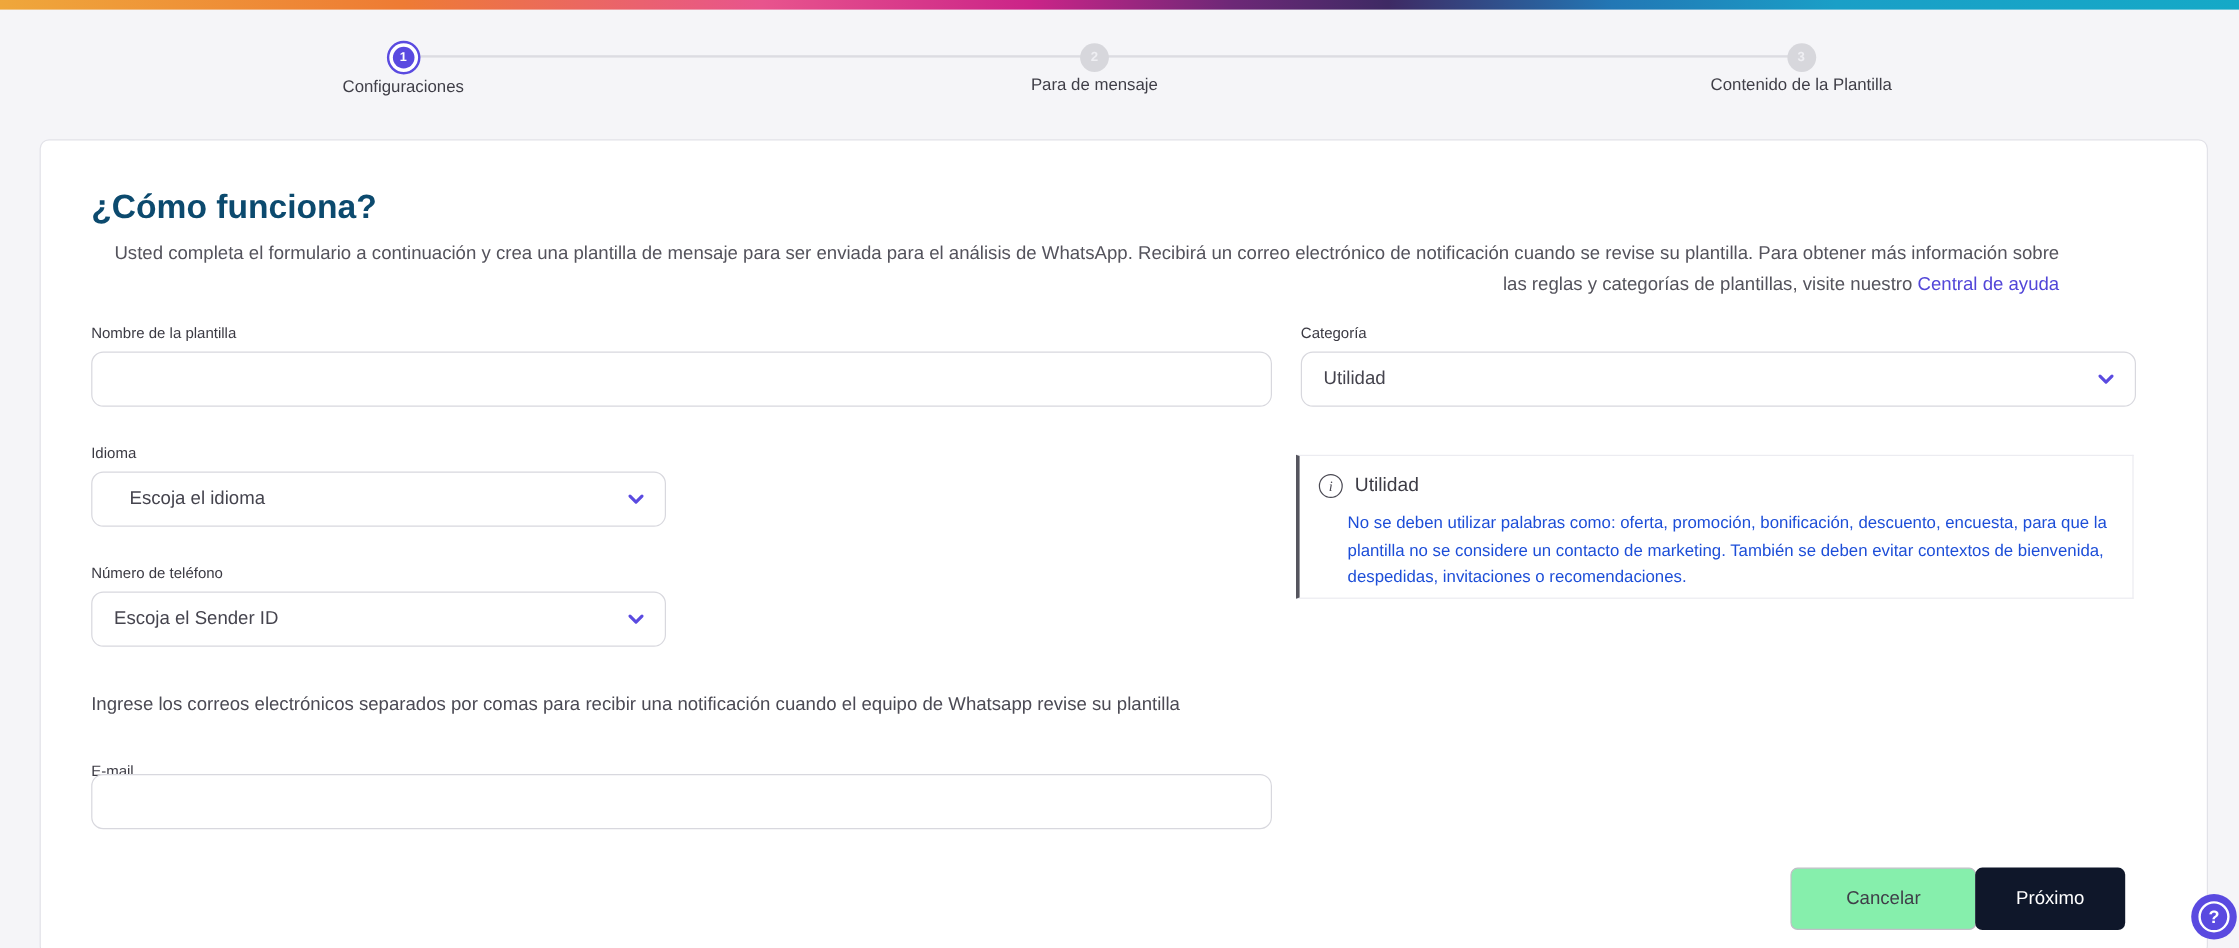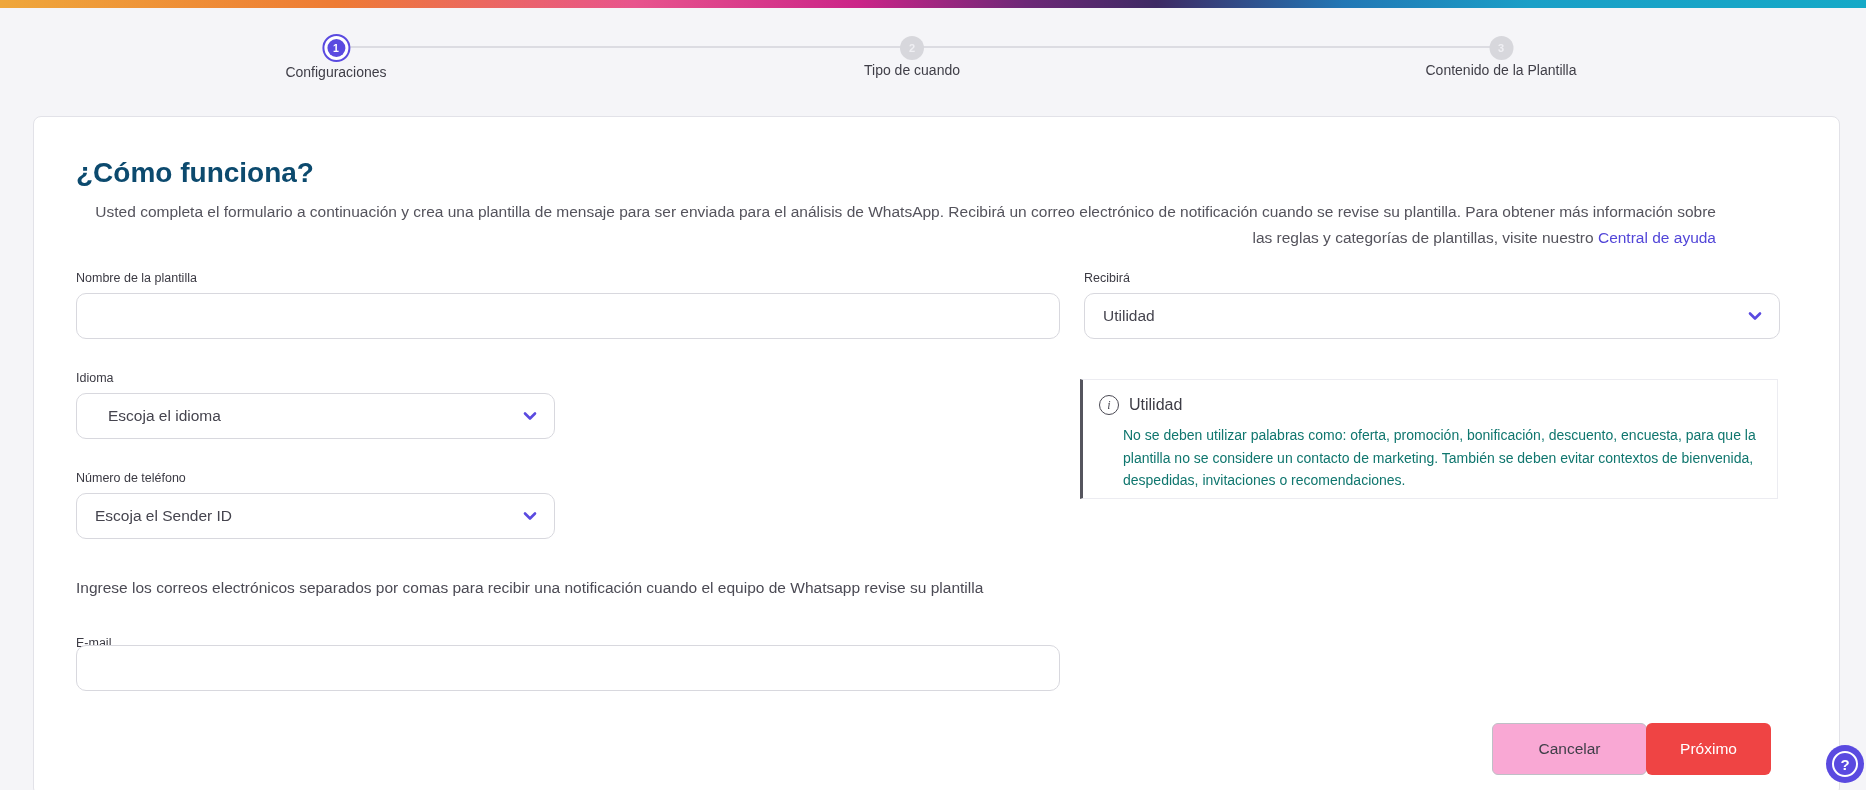--- a/index.html
+++ b/index.html
@@ -41,28 +41,28 @@
   .chevron { width:16px; height:16px; flex:0 0 auto; }
 
   .info-box { position:absolute; left:1046px; top:262px; width:698px; height:120px;
     background:#ffffff; border:1px solid #ececf1; border-left:3px solid #55555e; }
   .info-head { position:absolute; left:16px; top:15px; display:flex; align-items:center; }
   .info-icon { width:20px; height:20px; border:1.5px solid #4a4953; border-radius:50%;
     color:#4a4953; font-size:12px; display:flex; align-items:center; justify-content:center;
     font-family:"Liberation Serif", serif; font-style:italic; }
   .info-title { margin-left:10px; font-size:16px; color:#3d3c45; }
   .info-text { position:absolute; left:40px; top:44px; width:645px; font-size:14px;
-    line-height:22.5px; color:#0f766e; }
+    line-height:22.5px; color:#1d4ed8; }
 
   .email-instruction { position:absolute; left:42px; top:462px; width:1100px; font-size:15.5px; color:#4b4a54; }
 
   .btn { position:absolute; top:606px; height:52px; border-radius:6px; font-size:15.5px;
     font-family:"Liberation Sans", sans-serif; cursor:pointer; }
-  .btn-cancel { left:1458px; width:155px; background:#f9a8d4; border:1px solid #bfbfc6; color:#3f3e48; }
-  .btn-next { left:1612px; width:125px; background:#ef4444; border:none; color:#ffffff; }
+  .btn-cancel { left:1458px; width:155px; background:#86efac; border:1px solid #bfbfc6; color:#3f3e48; }
+  .btn-next { left:1612px; width:125px; background:#0f172a; border:none; color:#ffffff; }
 
   .help-fab { position:absolute; left:1826px; top:745px; width:38px; height:38px; border-radius:50%;
     background:#5a4ae0; border:none; display:flex; align-items:center; justify-content:center; cursor:pointer; }
   .help-fab .ring { width:26px; height:26px; border:2.5px solid #ffffff; border-radius:50%;
     color:#ffffff; font-size:15px; font-weight:bold; display:flex; align-items:center; justify-content:center; }
 </style>
 </head>
 <body>
 
 <div class="topbar"></div>
@@ -71,39 +71,39 @@
 
 <div class="step" style="left:336px;">
   <div class="step-circle-active">
     <div class="inner">1</div>
   </div>
   <div class="step-label">Configuraciones</div>
 </div>
 
 <div class="step" style="left:912px;">
   <div class="step-circle-inactive">2</div>
-  <div class="step-label">Tipo de cuando</div>
+  <div class="step-label">Para de mensaje</div>
 </div>
 
 <div class="step" style="left:1501px;">
   <div class="step-circle-inactive">3</div>
   <div class="step-label">Contenido de la Plantilla</div>
 </div>
 
 <div class="card">
 
   <div class="card-title">¿Cómo funciona?</div>
 
   <div class="card-desc"><span>Usted completa el formulario a continuación y crea una plantilla de mensaje para ser enviada para el análisis de WhatsApp. Recibirá un correo electrónico de notificación cuando se revise su plantilla. Para obtener más información sobre las reglas y categorías de plantillas, visite nuestro</span>
     <a class="help-link">Central de ayuda</a></div>
 
   <div class="field-label" style="left:42px; top:154px;">Nombre de la plantilla</div>
   <input class="text-input" style="left: 42px; top: 176px; width: 984px;" type="text" value="">
 
-  <div class="field-label" style="left:1050px; top:154px;">Recibirá</div>
+  <div class="field-label" style="left:1050px; top:154px;">Categoría</div>
   <div class="select" style="left:1050px; top:176px; width:696px;">
     <span class="select-value">Utilidad</span>
     <svg class="chevron" viewBox="0 0 16 16">
       <path d="M3 5.5 L8 10.5 L13 5.5" fill="none" stroke="#5a4ae0" stroke-width="2.6" stroke-linecap="round" stroke-linejoin="round"></path>
     </svg>
   </div>
 
   <div class="field-label" style="left:42px; top:254px;">Idioma</div>
   <div class="select" style="left:42px; top:276px; width:479px;padding-left:31px;">
     <span class="select-value">Escoja el idioma</span>

